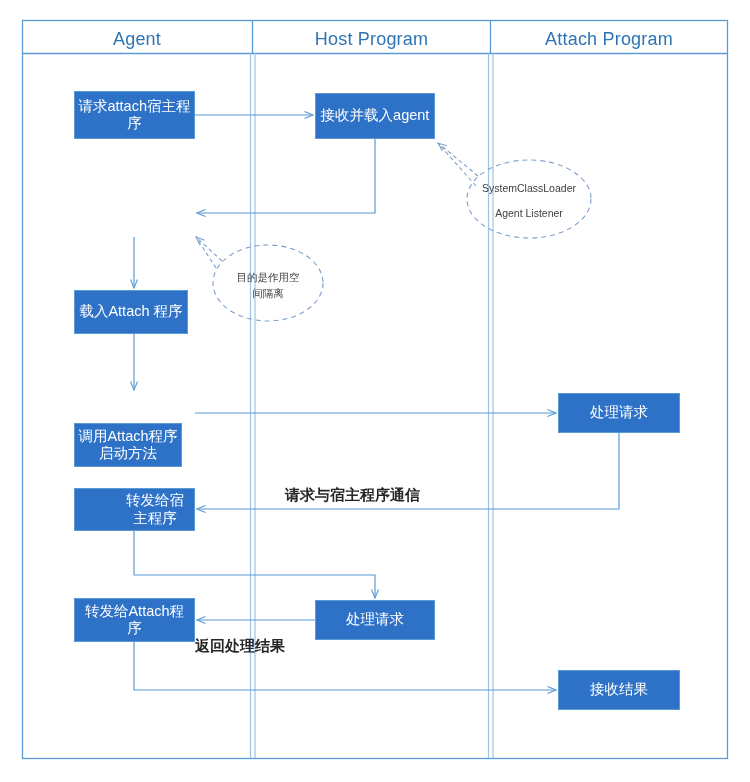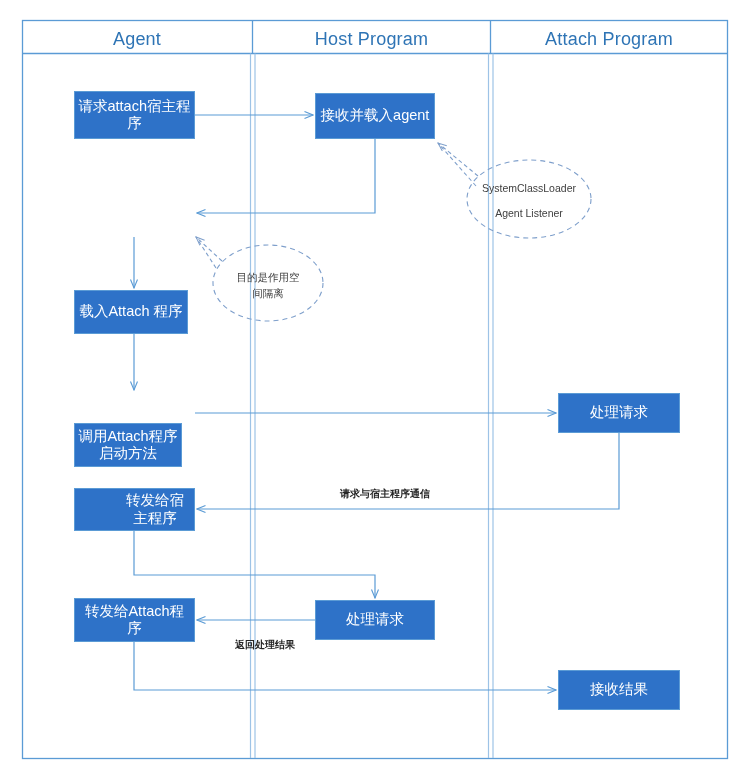--- a/index.html
+++ b/index.html
@@ -15,22 +15,22 @@
     position:absolute;background:#2E72C8;border:1px solid #5B9BD5;
     color:#ffffff;display:flex;align-items:center;justify-content:center;
     text-align:center;font-size:14.5px;line-height:1.18;box-sizing:border-box;
     padding:0 3px;
   }
   .note-text{
     position:absolute;color:#404040;font-size:10.5px;text-align:center;
     line-height:1.35;white-space:nowrap;
   }
   .edge-label{
-    position:absolute;color:#262626;font-size:10px;font-weight:bold;
-    text-align:center;white-space:nowrap;line-height:1;
+    position:absolute;color:#262626;font-size:15px;font-weight:bold;
+    text-align:left;white-space:nowrap;line-height:1;font-family:Liberation Mono, monospace;
   }
 </style>
 </head>
 <body>
 
 <div id="stage">
 
   <svg id="diagram" viewBox="0 0 750 782">
     <defs>
       <marker id="ah" markerWidth="10" markerHeight="10" refX="9" refY="4" orient="auto" markerUnits="userSpaceOnUse">

